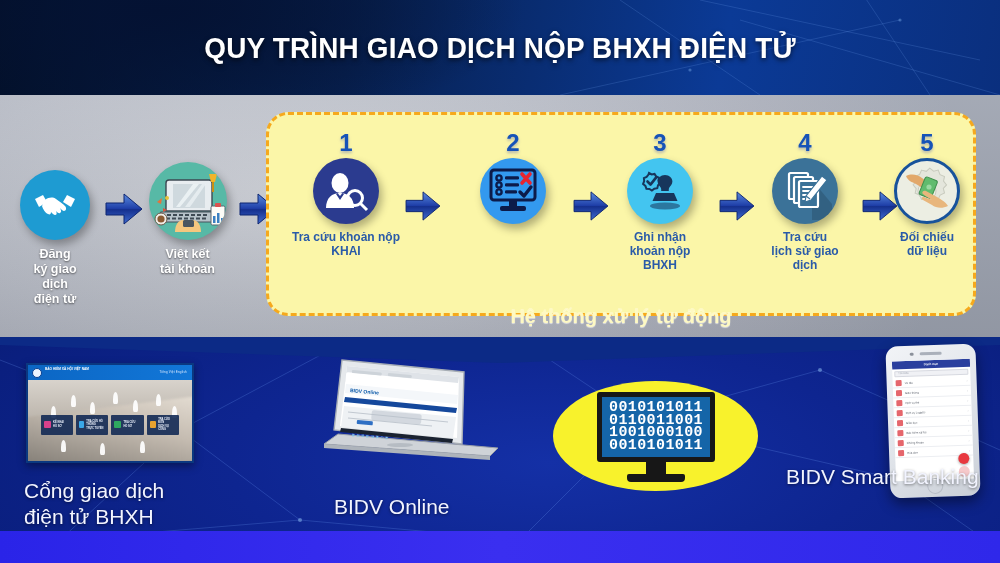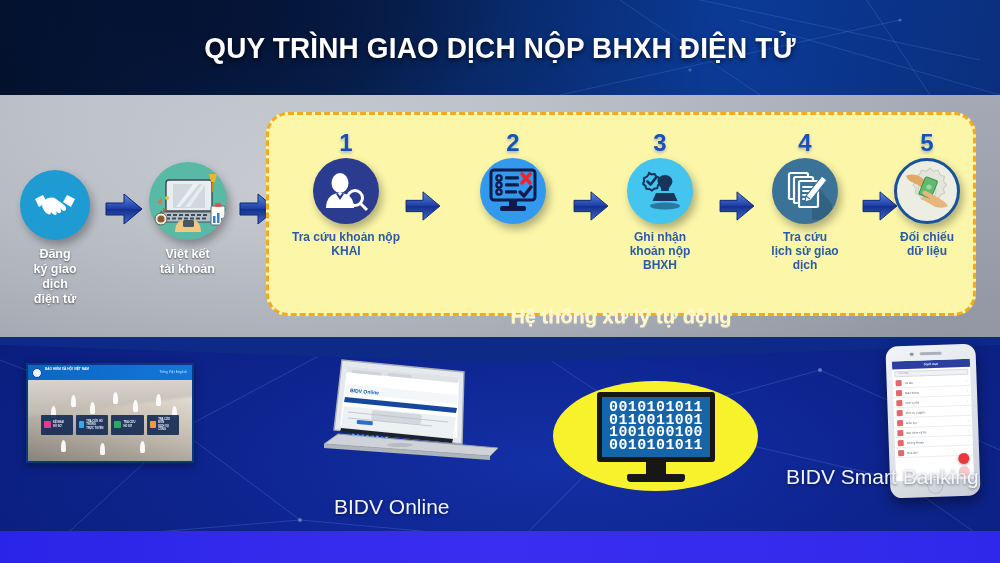--- a/index.html
+++ b/index.html
@@ -509,20 +509,22 @@
 HỒ SƠ</span>
           </div>
         <div class="ptile">
           <i style="background:#e8a22f"></i>
             <span>TRA CỨU ĐƠN
 DỊCH VỤ CÔNG</span>
           </div>
       </div>
     </div>
   </div>
+  <div class="caption" style="left:24px; top:478px;">Cổng giao dịch
+điện tử BHXH</div>
 
   <div class="laptop">
     <svg width="190" height="120" viewBox="0 0 190 120">
 
       <path d="M12 92 L178 104 L186 96 L26 82 Z" fill="#cfd3d8" stroke="#9aa0a8" stroke-width="1"></path>
       <path d="M12 92 L178 104 L178 108 L12 96 Z" fill="#aeb4bb"></path>
 
       <path d="M22 78 L30 8 L152 20 L150 92 Z" fill="#e6e9ec" stroke="#a8aeb5" stroke-width="1.4"></path>
       <path d="M28 74 L35 14 L147 25 L145 86 Z" fill="#ffffff"></path>
 

